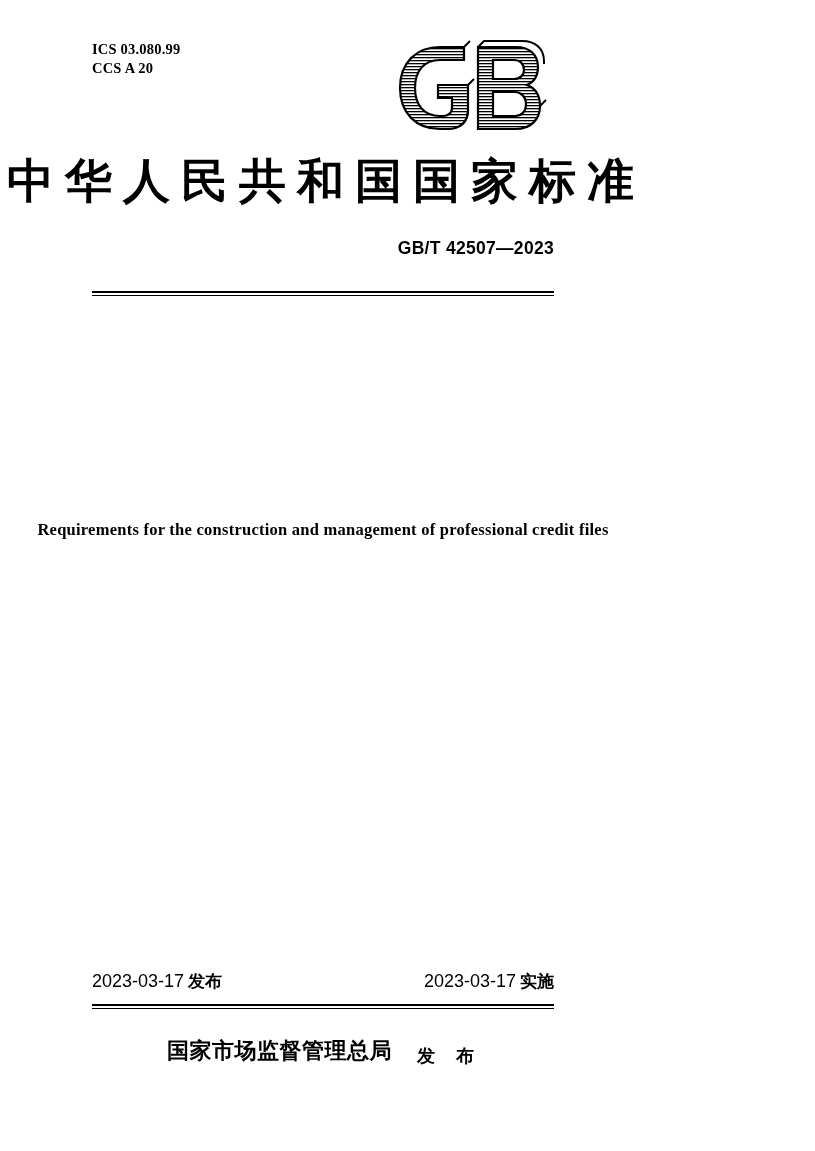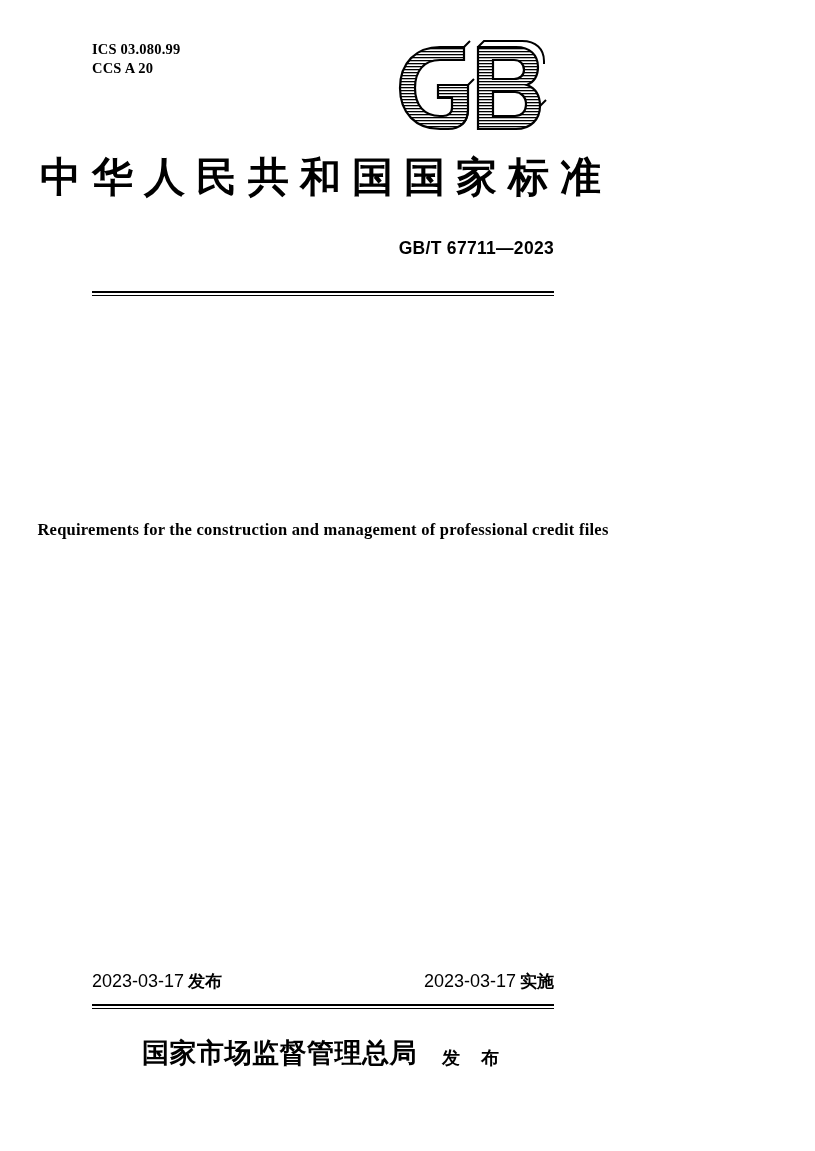--- a/index.html
+++ b/index.html
@@ -49,21 +49,21 @@
 
   
   .national-title {
     position: absolute;
     left: 0;
     right: 0;
     top: 142px;
     text-align: center;
     font-family: "DejaVu Sans", sans-serif;
     font-weight: bold;
-    font-size: 41px;
+    font-size: 47px;
     letter-spacing: 11px;
     padding-left: 6px;
     white-space: nowrap;
   }
 
   
   .std-number {
     position: absolute;
     right: 92px;
     top: 230px;
@@ -169,21 +169,21 @@
     position: absolute;
     left: 0; right: 0;
     top: 1016px;
     display: flex;
     justify-content: center;
     align-items: center;
   }
   .publisher-names {
     font-family: "DejaVu Sans", sans-serif;
     font-weight: bold;
-    font-size: 27px;
+    font-size: 22px;
     line-height: 1.38;
     letter-spacing: 0.5px;
     text-align: left;
     white-space: nowrap;
     margin-top: 10px;
   }
   .publisher-verb {
     font-family: Liberation Mono, monospace;
     font-weight: bold;
     font-size: 18px;
@@ -243,21 +243,21 @@
                  M107 56 L107 80 L129 80 C135 80 140 76 140 68 C140 61 135 56 129 56 Z" fill="url(#hatch)" fill-rule="evenodd"></path>
 
         <path d="M92 11 L98 5 L136 5 C150 5 158 13 158 25 L158 28" stroke-width="2"></path>
         <path d="M154 70 C154 70 160 64 160 64" stroke-width="2"></path>
       </g>
     </svg>
   </div>
 
   <div class="national-title">中华人民共和国国家标准</div>
 
-  <div class="std-number">GB/T 67711—2023</div>
+  <div class="std-number">GB/T 42507—2023</div>
 
   <div class="rule-top"></div>
 
   <div class="doc-title-en">Requirements for the construction and management of professional credit files</div>
 
   <div class="rule-bottom"></div>
 
   <div class="date-issue">
     <span class="date-num">2023-03-17</span><span class="date-label">发布</span>
   </div>

